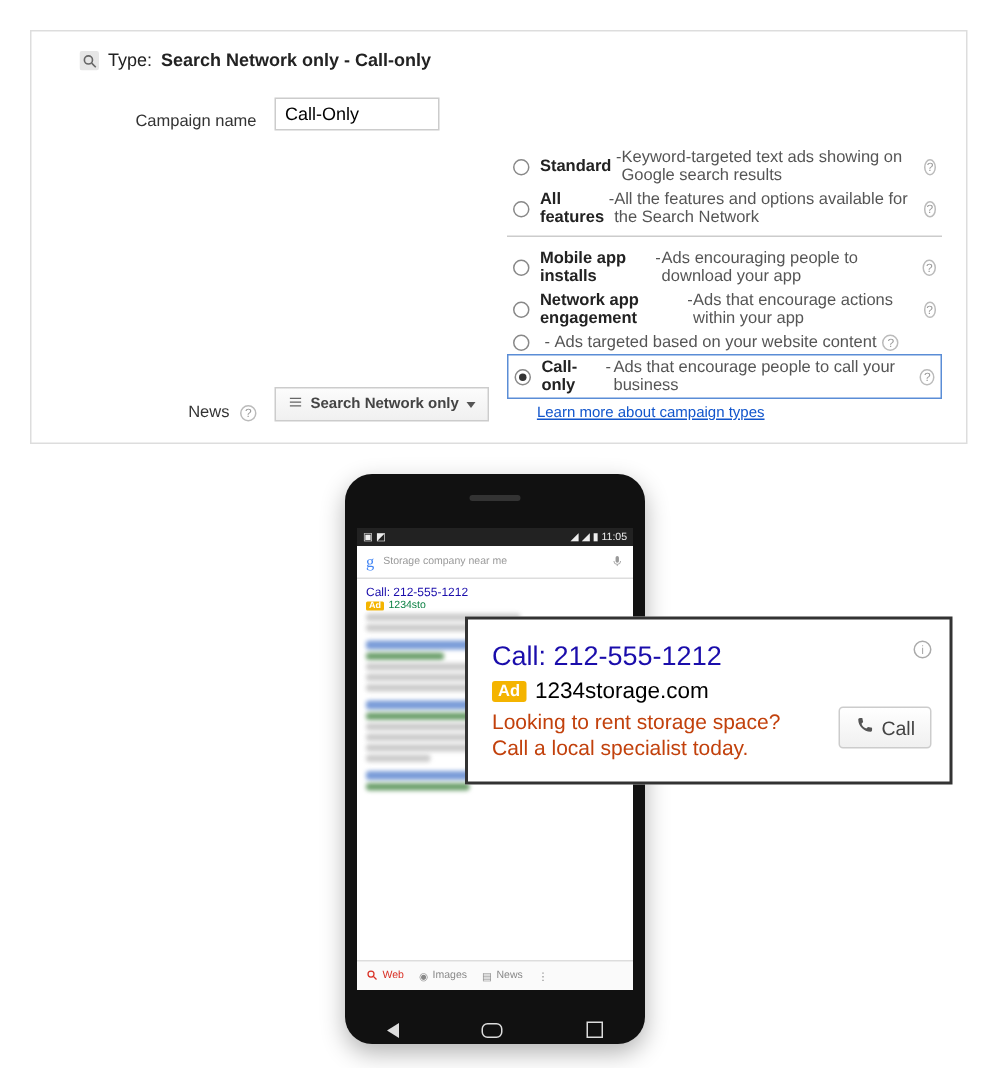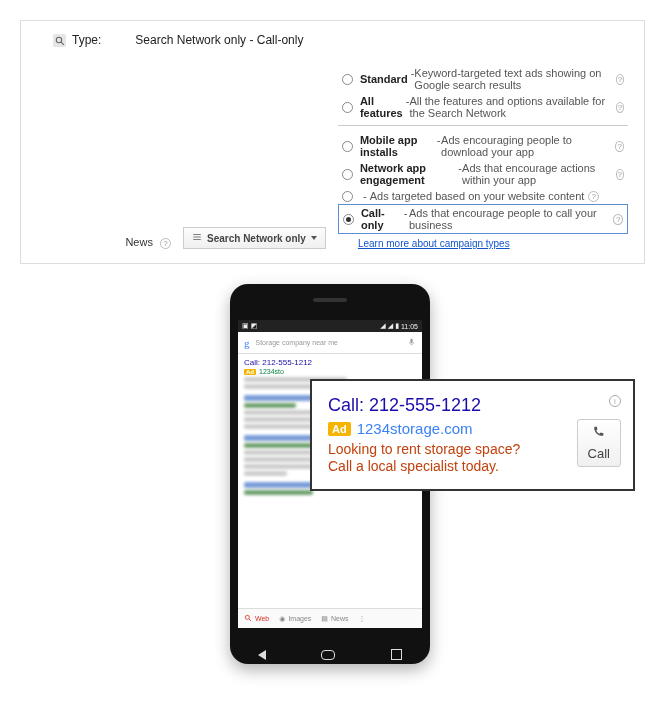--- a/index.html
+++ b/index.html
@@ -4,21 +4,21 @@
 <style>
   * { box-sizing: border-box; margin: 0; padding: 0; }
   body { font-family: Arial, sans-serif; font-size: 12px; color: #222; background: #fff; }
   .card {
     border: 1px solid #ddd; margin: 20px; padding: 12px 16px 4px 32px;
   }
   .row { display: flex; align-items: flex-end; margin-bottom: 10px; }
   .type-row { margin-bottom: 18px; }
   .icon-small { width: 13px; height: 13px; margin-right: 6px; }
   .type-label { font-weight: normal; margin-right: 6px; }
-  .type-value { font-weight: normal; margin-left: 28px; }
+  .type-value { font-weight: bold; }
   .field-label { width: 130px; text-align: right; padding-right: 12px; padding-top: 4px; color: #333; font-size: 11px; }
   .text-input {
     border: 1px solid #ccc; font-size: 12px; padding: 3px 6px; width: 110px;
   }
   .qmark {
     display: inline-block; width: 11px; height: 11px; border: 1px solid #bbb; border-radius: 50%;
     color: #999; font-size: 8px; line-height: 10px; text-align: center; margin-left: 4px; vertical-align: middle;
   }
   .select-btn {
     border: 1px solid #ccc; background: linear-gradient(#fcfcfc,#f0f0f0);
@@ -71,46 +71,50 @@
 
   .callout {
     position:absolute; left:310px; top:95px; width:325px; background:#fff;
     border:2px solid #333; padding: 14px 12px 14px 16px; z-index:10;
     display:flex; gap:10px; align-items:flex-start;
   }
   .callout-main { flex:1; }
   .callout-title { color:#1a0dab; font-size:18px; margin-bottom:4px; }
   .callout-row2 { display:flex; align-items:center; gap:6px; margin-bottom:4px; }
   .ad-badge { background:#f4b400; color:#fff; font-size:11px; font-weight:bold; padding:1px 4px; border-radius:2px;}
-  .ad-url { color:#3b82f6; font-size:15px; }
+  .ad-url { color:#000000; font-size:15px; }
   .ad-desc { color:#c2410c; font-size:14px; line-height:1.2; }
   .callout-side { display:flex; flex-direction:column; align-items:flex-end; justify-content:space-between; height:72px;}
   .info-icon { width:12px;height:12px;border:1px solid #aaa;border-radius:50%; font-size:8px; color:#aaa; line-height:11px; text-align:center; }
   .call-btn {
     border:1px solid #ccc; border-radius:3px; background:linear-gradient(#fff,#f0f0f0);
-    padding:5px 10px; font-size:13px; color:#444; display:flex; align-items:center; gap:5px;flex-direction:column;
+    padding:5px 10px; font-size:13px; color:#444; display:flex; align-items:center; gap:5px;
   }
   .phone-icon svg { width:13px; height:13px; }
 </style>
 </head>
 <body>
 
 <div class="card">
   <div class="row type-row">
     <span class="icon-small">
       <svg viewBox="0 0 24 24">
           <rect x="0" y="0" width="24" height="24" fill="#e6e6e6" rx="3"></rect>
           <circle cx="11" cy="11" r="5" stroke="#666" stroke-width="2" fill="none"></circle>
           <line x1="15" y1="15" x2="20" y2="20" stroke="#666" stroke-width="2"></line>
         </svg>
     </span>
     <span class="type-label">Type:</span>
     <span class="type-value">Search Network only - Call-only</span>
   </div>
 
+  <div class="row">
+    <div class="field-label">Campaign name</div>
+    <input class="text-input" value="Call-Only" style="">
+  </div>
 
   <div class="row">
     <div class="field-label">
       <span>News</span>
       <span class="qmark">?</span>
     </div>
     <div>
       <button class="select-btn">
         <span>
           <svg width="10" height="10" viewBox="0 0 24 24">

